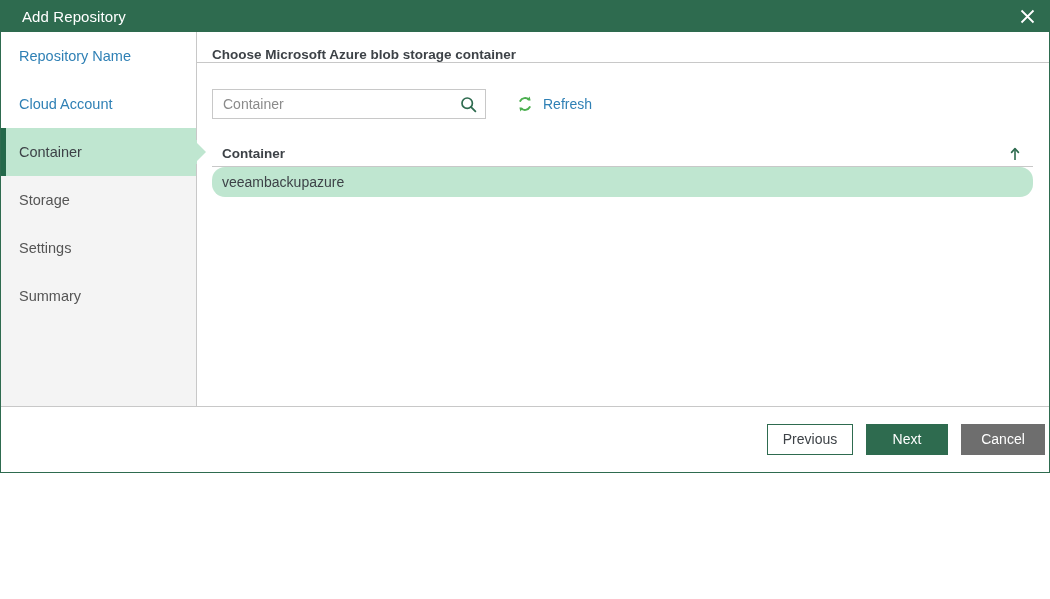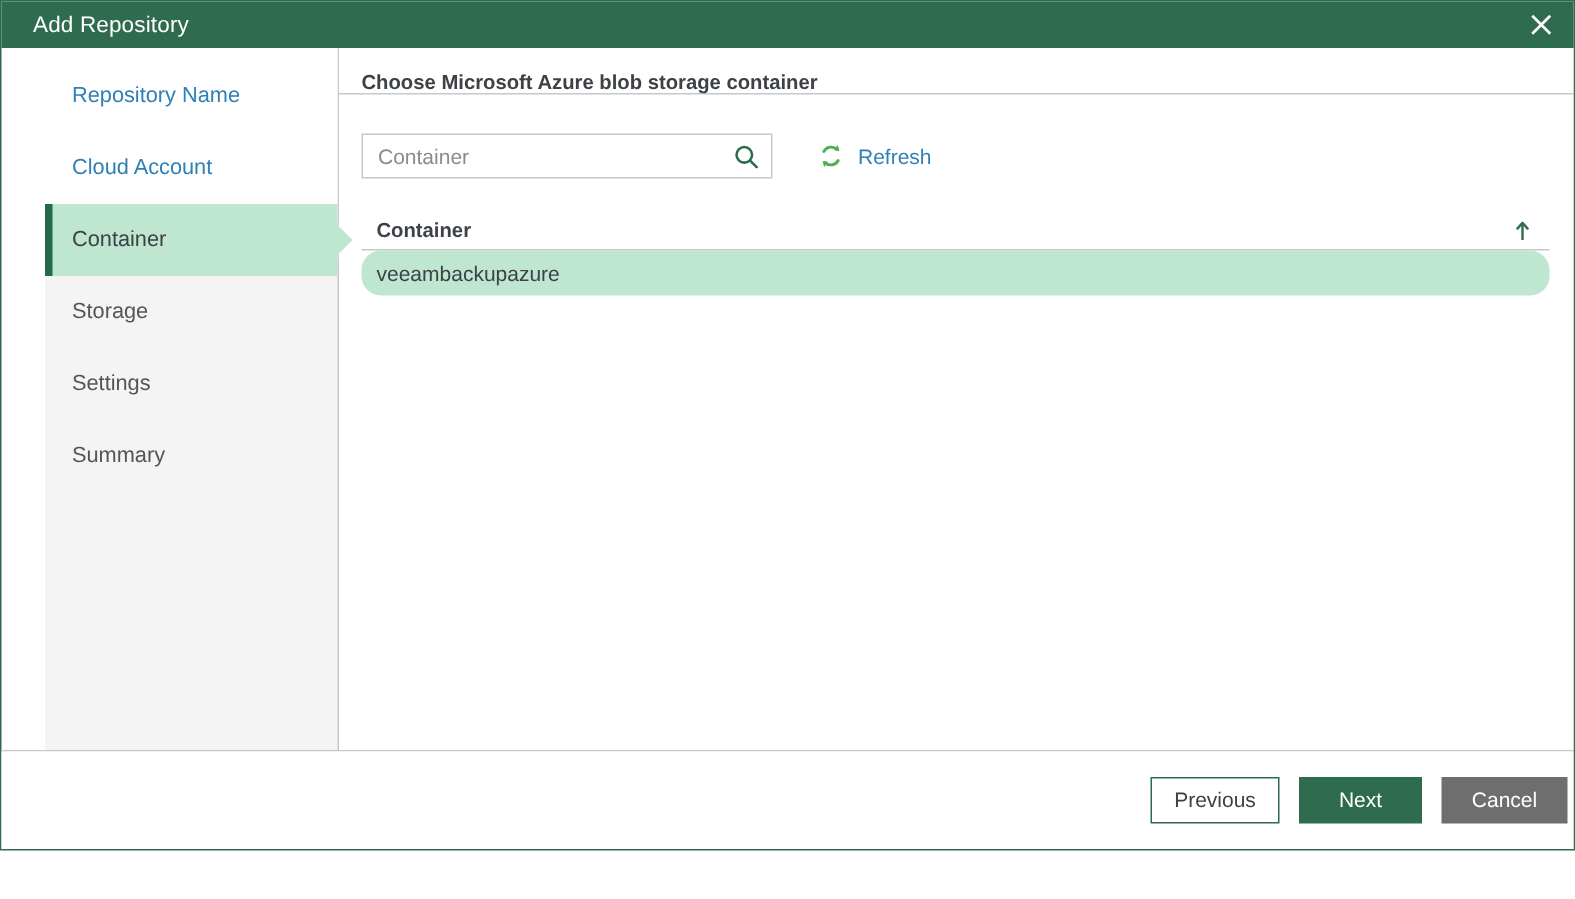--- a/index.html
+++ b/index.html
@@ -12,21 +12,21 @@
     height: 599px;
     font-family: "Liberation Sans", sans-serif;
     -webkit-font-smoothing: antialiased;
     overflow: hidden;
   }
 
   
   .dialog {
     position: relative;
     width: 1050px;
-    height: 567px;
+    height: 473px;
     box-sizing: border-box;
     border: 1px solid #2e6b4f;
     background: #ffffff;
     display: flex;
     flex-direction: column;
   }
 
   
   .titlebar {
     height: 31px;
@@ -64,22 +64,21 @@
   }
 
   
   .sidebar {
     width: 196px;
     min-width: 196px;
     box-sizing: border-box;
     border-right: 1px solid #c8c8c8;
     background: #f4f4f4;
     position: relative;
-    padding-top: 8px;
-    margin-left: 29px;
+    padding-top: 0;
   }
   .sidebar-top-white {
     position: absolute;
     left: 0; top: 0;
     width: 100%;
     height: 142px;
     background: #ffffff;
   }
   .nav-list {
     position: relative;

